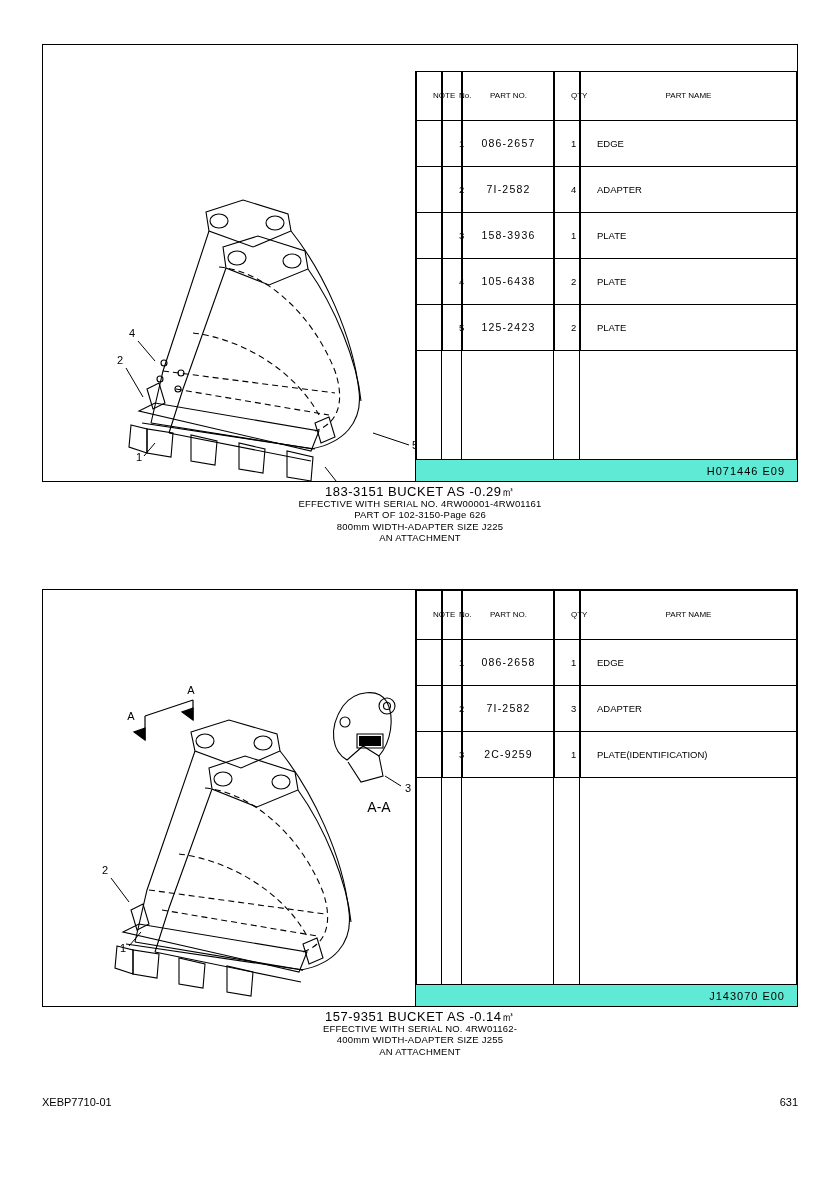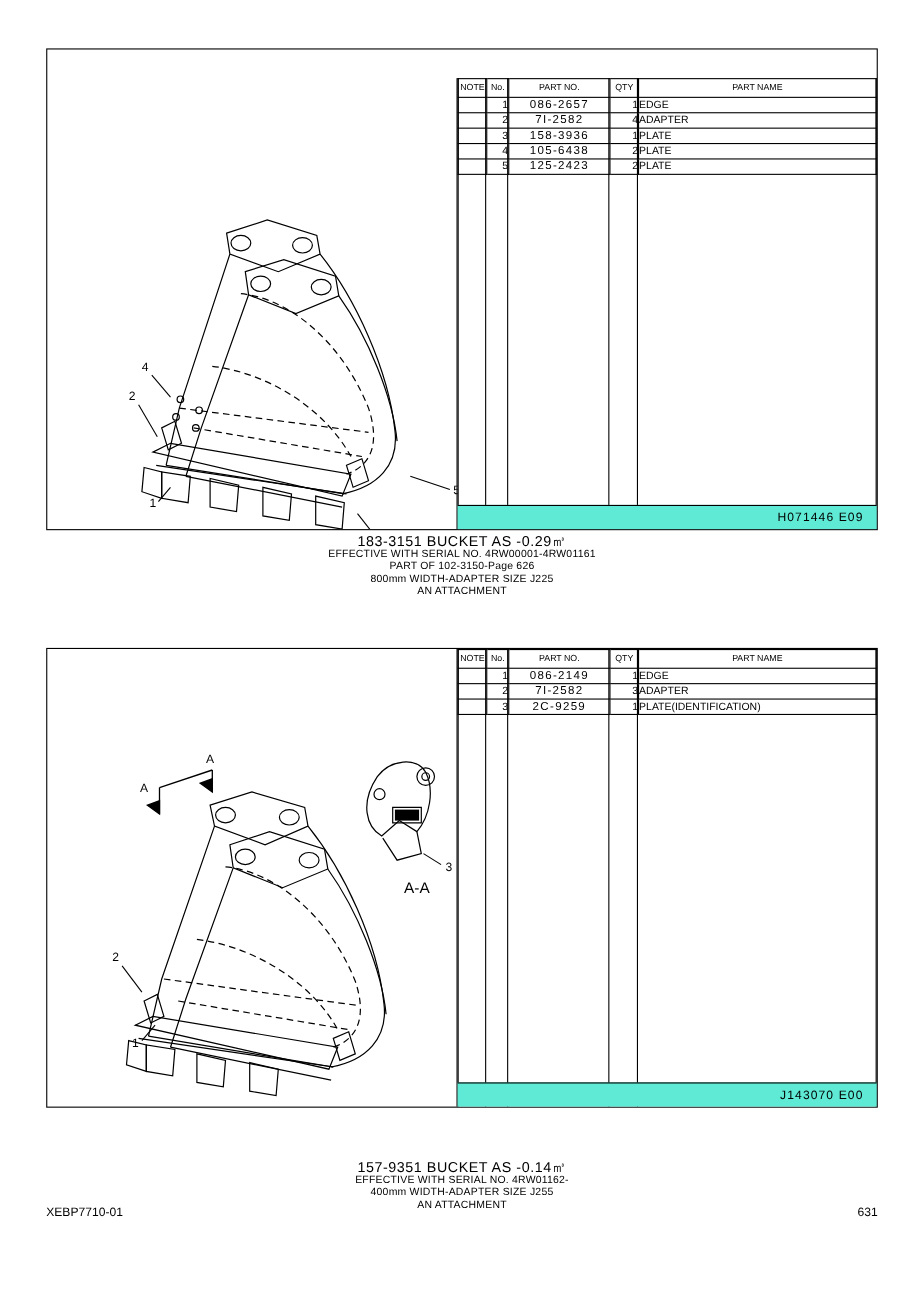--- a/index.html
+++ b/index.html
@@ -61,21 +61,21 @@
   #parts-2 { left: 373px; top: 0; width: 381px; height: 416px; }
 
   table.parts {
     border-collapse: collapse;
     width: 100%;
     table-layout: fixed;
     font-size: 9px;
   }
   table.parts th, table.parts td {
     border: 1px solid #000;
-    padding: 0;
+    padding: 16px;
     height: 13px;
     line-height: 13px;
     font-weight: normal;
     vertical-align: middle;
   }
   table.parts th {
     font-size: 8px;
     text-align: center;
     height: 16px;
     line-height: 16px;
@@ -127,21 +127,21 @@
   }
 
   .caption {
     position: absolute;
     width: 756px;
     left: 42px;
     text-align: center;
     line-height: 11.5px;
   }
   #caption-1 { top: 486px; }
-  #caption-2 { top: 1011px; margin-top: 44px; }
+  #caption-2 { top: 1011px; }
   .caption .c-title {
     font-size: 13px;
     letter-spacing: 0.5px;
   }
   .caption .c-sub {
     font-size: 9.5px;
     letter-spacing: 0.2px;
   }
 
   .footer {
@@ -396,21 +396,21 @@
             <th>No.</th>
             <th>PART NO.</th>
             <th>QTY</th>
             <th>PART NAME</th>
           </tr>
         </thead>
         <tbody>
           <tr>
             <td></td>
             <td class="c-no">1</td>
-            <td class="c-part">086-2149</td>
+            <td class="c-part">086-2658</td>
             <td class="c-qty">1</td>
             <td class="c-name">EDGE</td>
           </tr>
           <tr>
             <td></td>
             <td class="c-no">2</td>
             <td class="c-part">7I-2582</td>
             <td class="c-qty">3</td>
             <td class="c-name">ADAPTER</td>
           </tr>

